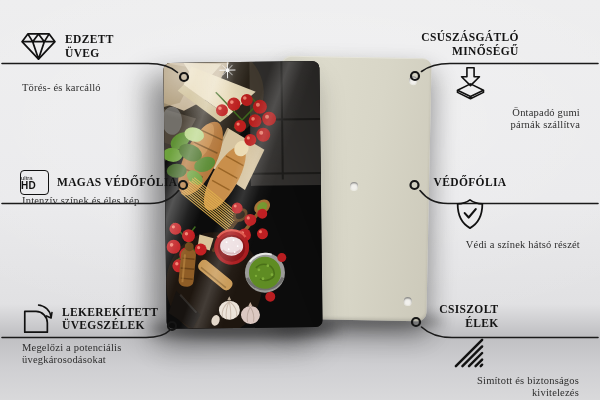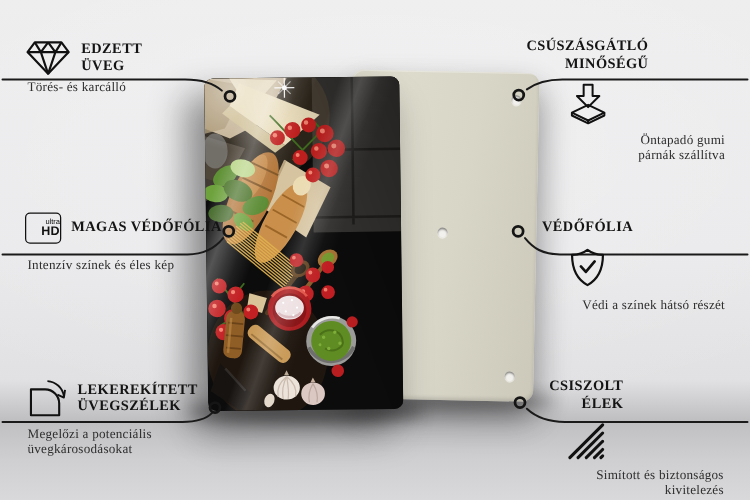--- a/index.html
+++ b/index.html
@@ -43,31 +43,31 @@
   .co-title{font-weight:bold;font-size:11.5px;line-height:13.5px;letter-spacing:.35px;}
   .co-title span{display:block;}
   .co-sub{font-size:10.5px;line-height:11.5px;color:#2e2e2e;margin-top:5px;letter-spacing:.2px;}
   .co-sub span{display:block;}
   .callout.right .co-row{justify-content:flex-end;flex-direction:column;}
   .callout.right .co-title,.callout.right .co-sub{text-align:right;}
   .icon{display:inline-flex;flex:0 0 auto;}
   .icon svg{display:block;}
   
   .hd-box{width:27px;height:23px;border:1.6px solid #111;border-radius:4px;
-    display:flex;flex-direction:column;align-items:flex-end;justify-content:center;
+    display:flex;flex-direction:column;align-items:flex-start;justify-content:center;
     font-family:"Liberation Sans",sans-serif;color:#111;}
   .hd-top{font-size:6px;line-height:6px;}
   .hd-bottom{font-size:10px;line-height:10px;font-weight:bold;letter-spacing:.3px;}
   
   .co-tl{left:20px;top:31px;width:200px;}
-  .co-tl .co-sub{margin-top:3px;padding-left:2px;}
+  .co-tl .co-sub{margin-top:20px;padding-left:2px;}
   .co-tr{right:20px;top:31px;width:220px;}
   .co-tr .co-sub{margin-top:7px;}
   .co-ml{left:20px;top:170px;width:210px;}
-  .co-ml .co-sub{margin-top:12px;padding-left:2px;}
+  .co-ml .co-sub{margin-top:0;padding-left:2px;}
   .co-mr{right:20px;top:176px;width:220px;}
   .co-mr .co-sub{margin-top:9px;}
   .co-bl{left:20px;top:303px;width:210px;}
   .co-bl .co-sub{margin-top:7px;padding-left:2px;}
   .co-br{right:21px;top:303px;width:220px;}
   .co-br .co-sub{margin-top:7px;}
 </style>
 </head>
 <body>
 

